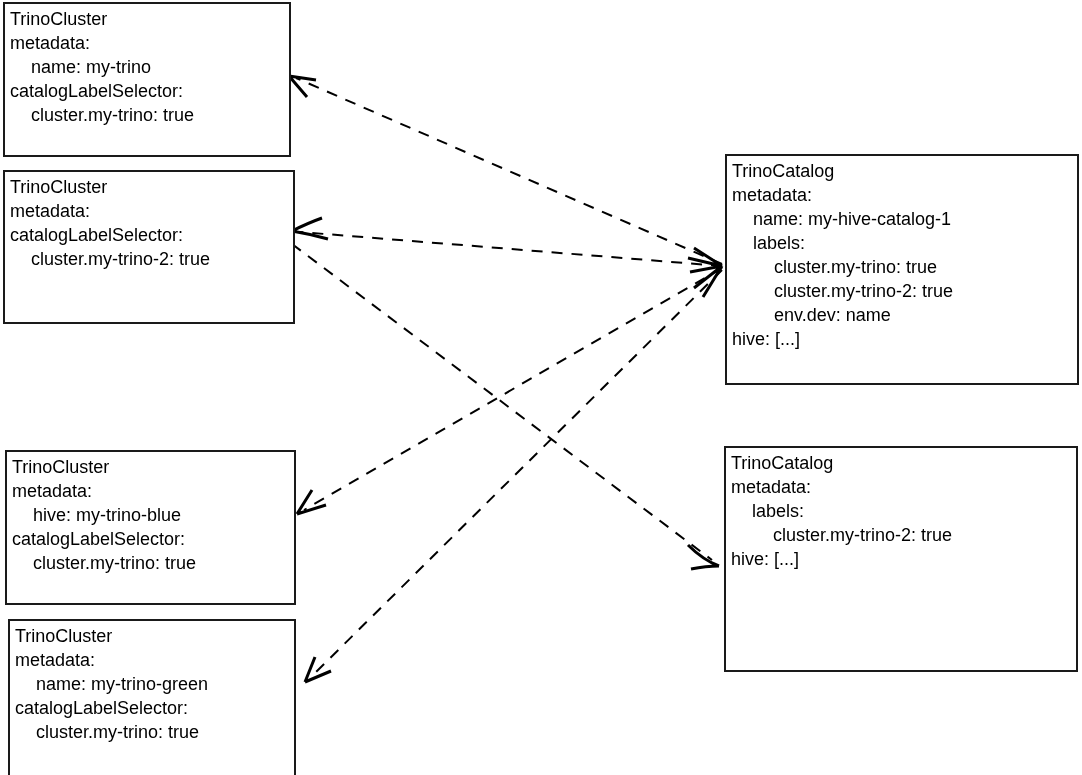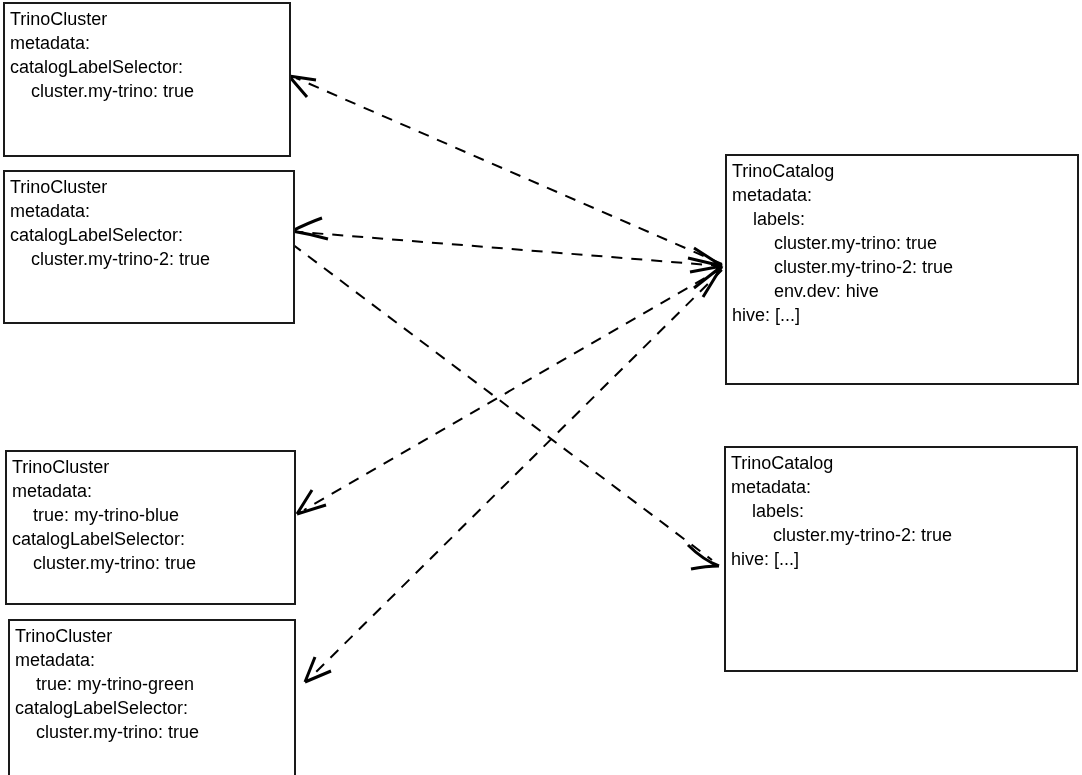--- a/index.html
+++ b/index.html
@@ -82,62 +82,64 @@
 
     <g>
       <path d="M 722,266 L 694,248 M 722,266 L 688,258 M 722,266 L 690,272 M 722,266 L 694,288 M 722,266 L 703,297" fill="none" stroke="#000000" stroke-width="3"></path>
     </g>
   </svg>
 
   <div class="node" style="left:3px; top:2px; width:288px; height:155px;">
     <div class="node-body">
       <div class="line">TrinoCluster</div>
       <div class="line">metadata:</div>
+      <div class="line indent-1">name: my-trino</div>
       <div class="line">catalogLabelSelector:</div>
       <div class="line indent-1">cluster.my-trino: true</div>
     </div>
   </div>
 
   <div class="node" style="left:3px; top:170px; width:292px; height:154px;">
     <div class="node-body">
       <div class="line">TrinoCluster</div>
       <div class="line">metadata:</div>
       <div class="line">catalogLabelSelector:</div>
       <div class="line indent-1">cluster.my-trino-2: true</div>
     </div>
   </div>
 
   <div class="node" style="left:5px; top:450px; width:291px; height:155px;">
     <div class="node-body">
       <div class="line">TrinoCluster</div>
       <div class="line">metadata:</div>
-      <div class="line indent-1">true: my-trino-blue</div>
+      <div class="line indent-1">hive: my-trino-blue</div>
       <div class="line">catalogLabelSelector:</div>
       <div class="line indent-1">cluster.my-trino: true</div>
     </div>
   </div>
 
   <div class="node" style="left:8px; top:619px; width:288px; height:158px;">
     <div class="node-body">
       <div class="line">TrinoCluster</div>
       <div class="line">metadata:</div>
-      <div class="line indent-1">true: my-trino-green</div>
+      <div class="line indent-1">name: my-trino-green</div>
       <div class="line">catalogLabelSelector:</div>
       <div class="line indent-1">cluster.my-trino: true</div>
     </div>
   </div>
 
   <div class="node" style="left:725px; top:154px; width:354px; height:231px;">
     <div class="node-body">
       <div class="line">TrinoCatalog</div>
       <div class="line">metadata:</div>
+      <div class="line indent-1">name: my-hive-catalog-1</div>
       <div class="line indent-1">labels:</div>
       <div class="line indent-2">cluster.my-trino: true</div>
       <div class="line indent-2">cluster.my-trino-2: true</div>
-      <div class="line indent-2">env.dev: hive</div>
+      <div class="line indent-2">env.dev: name</div>
       <div class="line">hive: [...]</div>
     </div>
   </div>
 
   <div class="node" style="left:724px; top:446px; width:354px; height:226px;">
     <div class="node-body">
       <div class="line">TrinoCatalog</div>
       <div class="line">metadata:</div>
       <div class="line indent-1">labels:</div>
       <div class="line indent-2">cluster.my-trino-2: true</div>

